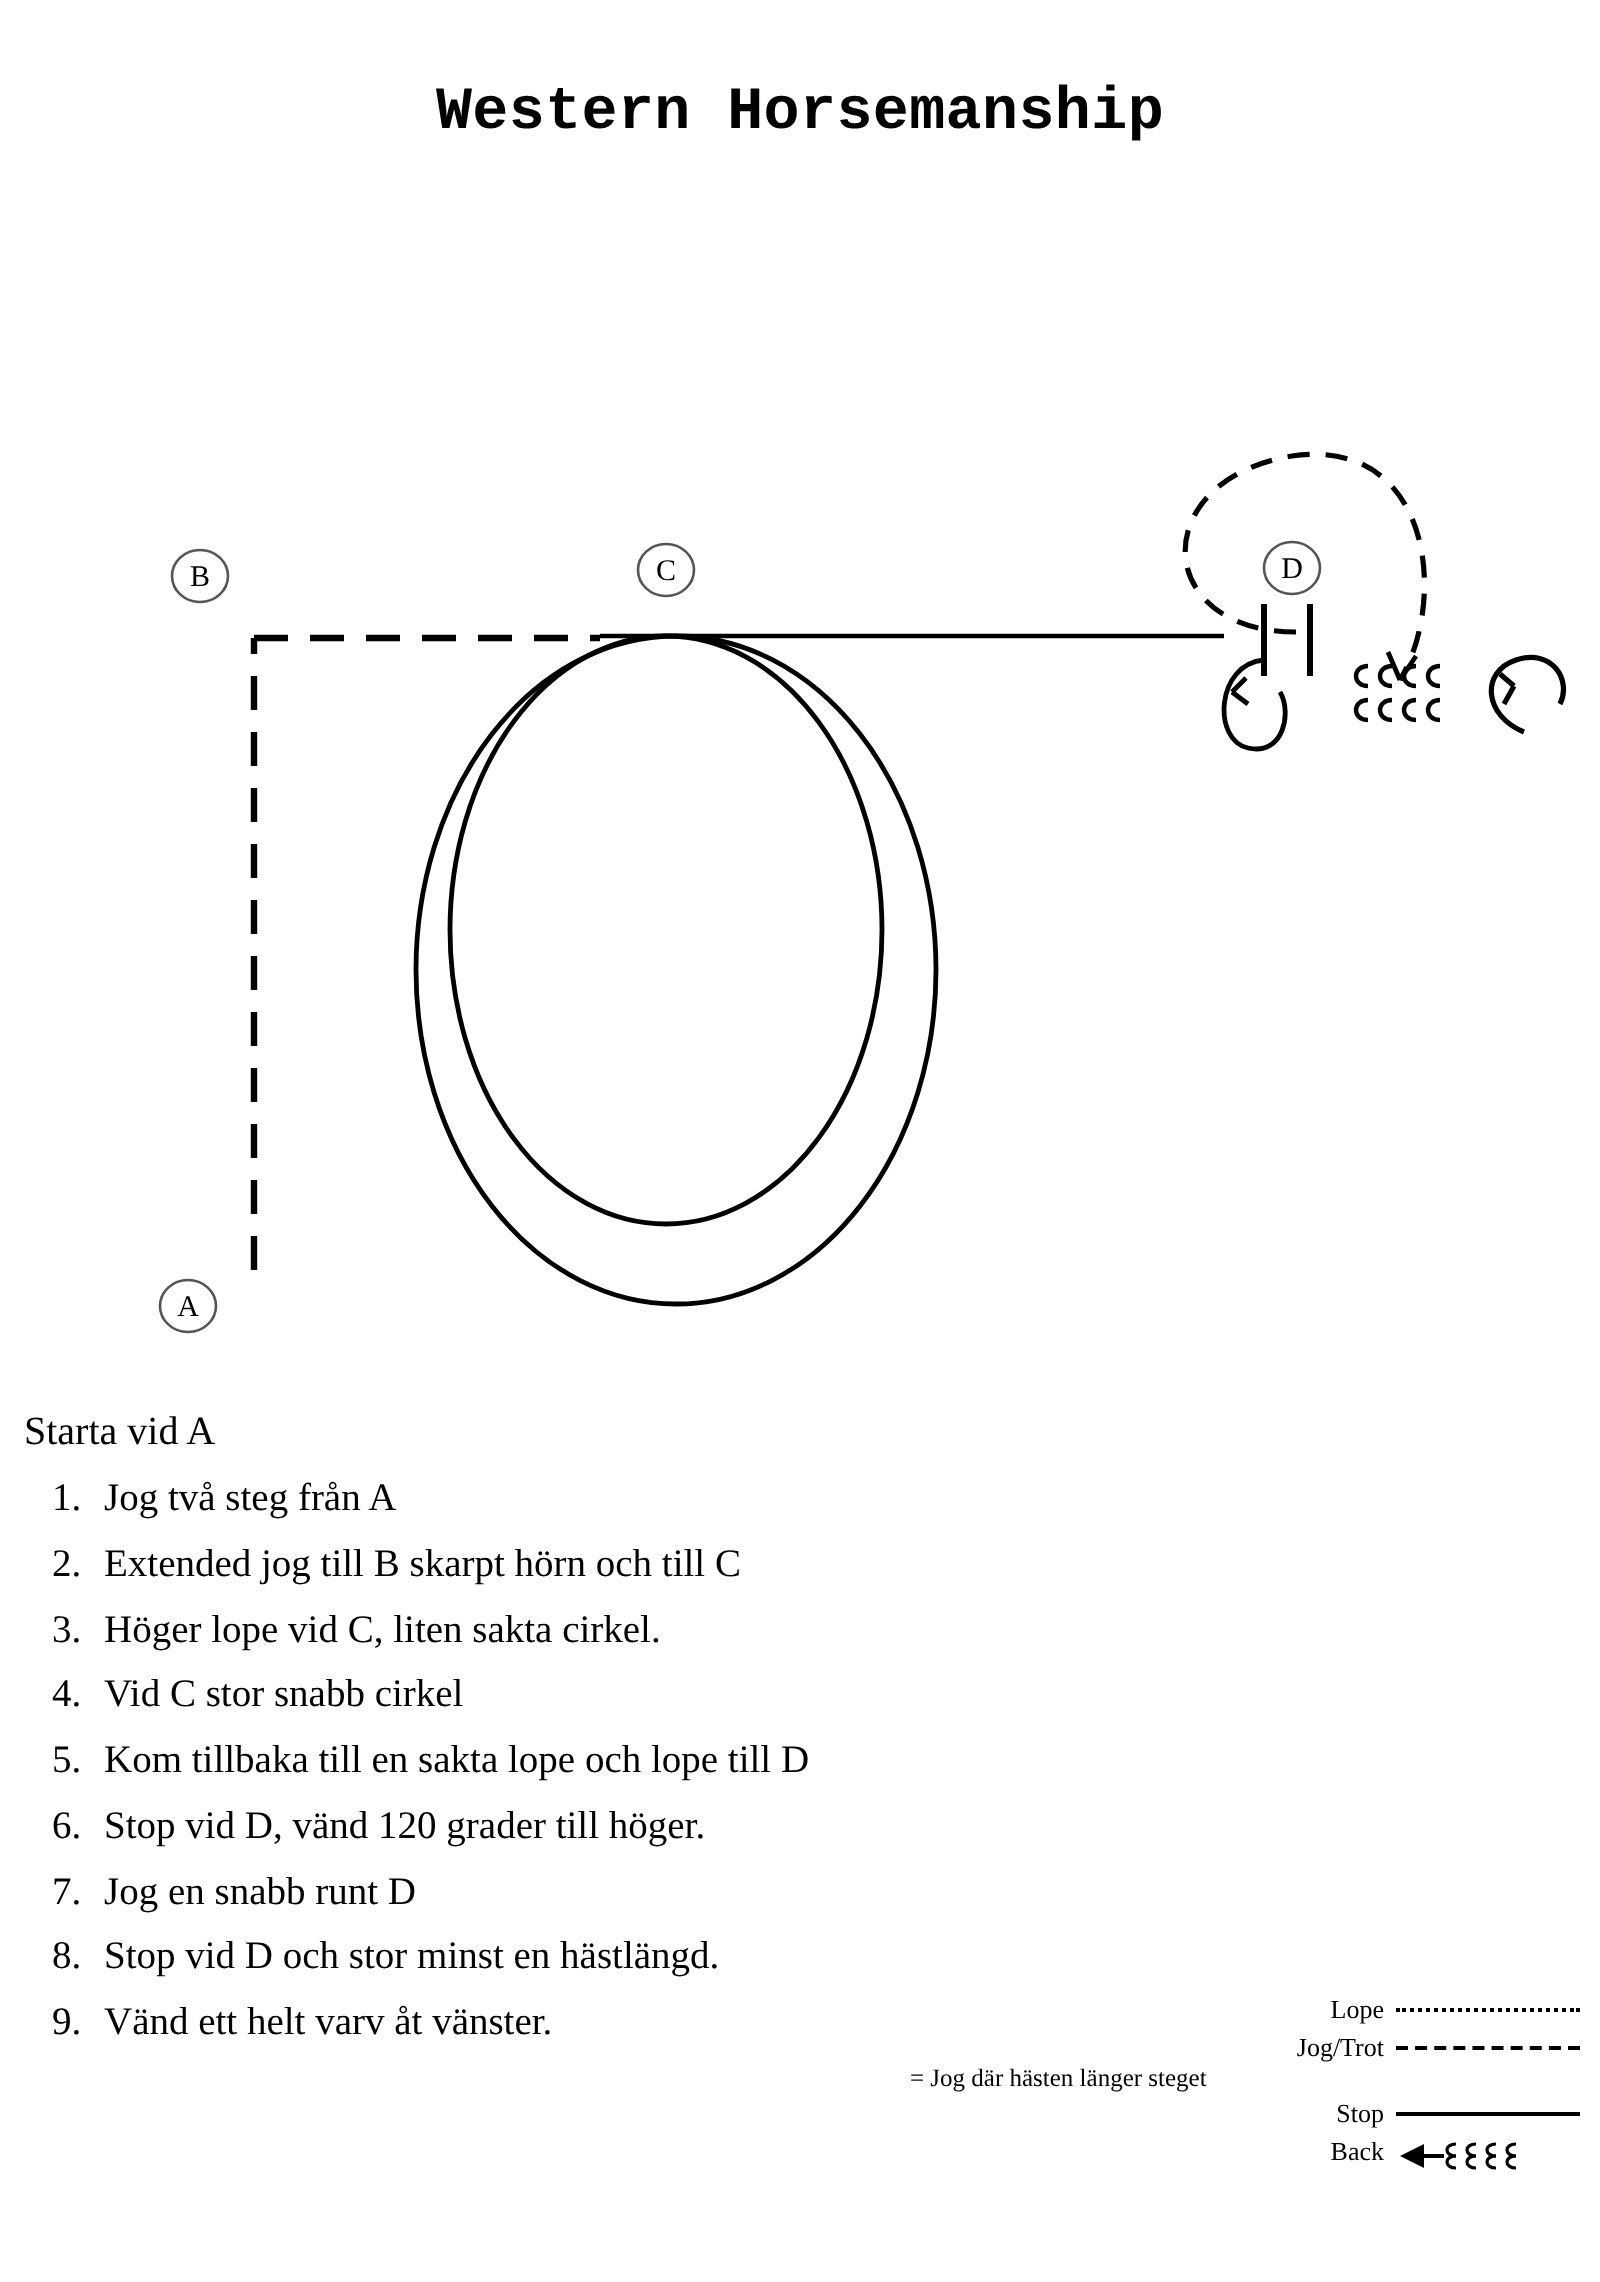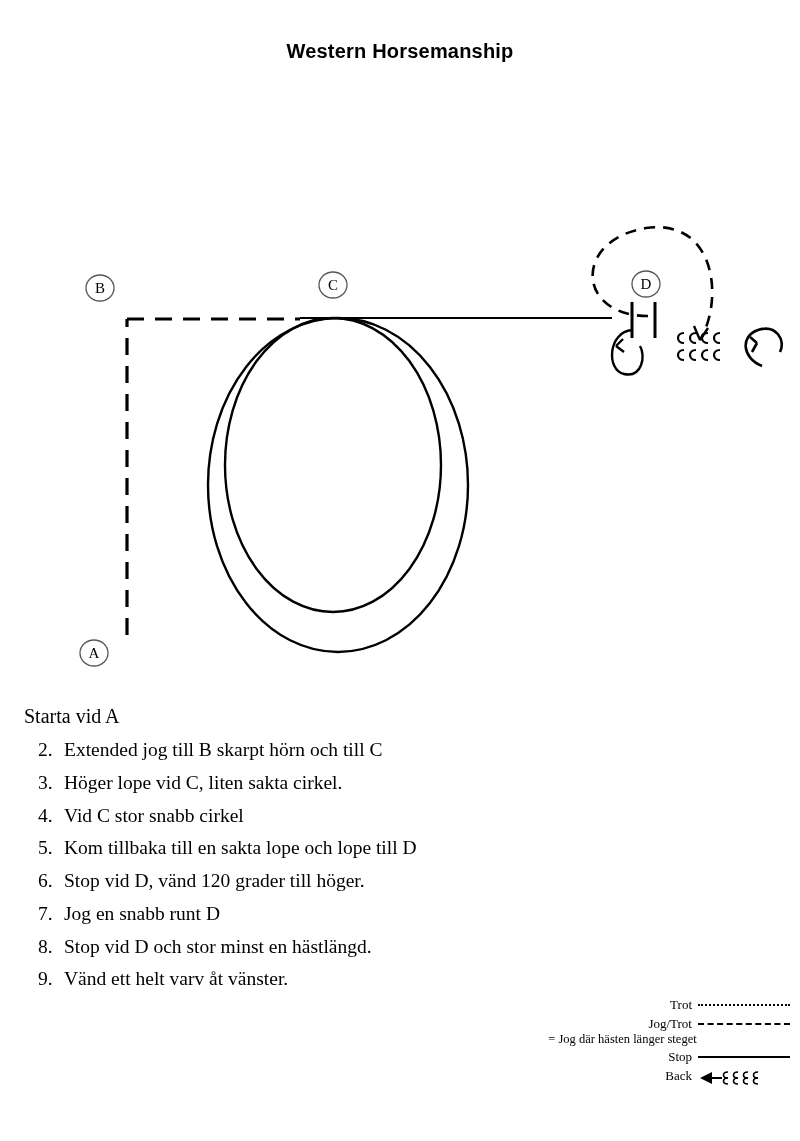--- a/index.html
+++ b/index.html
@@ -21,38 +21,38 @@
     width: 800px;
     height: 1141px;
     background: #fff;
   }
   .title {
     position: absolute;
     top: 40px;
     left: 0;
     width: 800px;
     text-align: center;
-    font-size: 20px;
+    font-size: 30px;
     font-weight: bold;
     letter-spacing: 0.2px;
-    font-family: Liberation Sans, sans-serif;
+    font-family: Liberation Mono, monospace;
   }
   #pattern-svg {
     position: absolute;
     left: 0;
     top: 180px;
   }
   .marker-label {
     font-family: "Liberation Serif", serif;
     font-size: 15px;
     fill: #000;
   }
   .steps {
     position: absolute;
-    left: 24px;
+    left: 12px;
     top: 705px;
     width: 560px;
   }
   .steps .start {
     font-size: 20px;
     margin: 0 0 6px 0;
     font-family: "Liberation Serif", serif;
   }
   .steps ol {
     list-style: none;
@@ -91,21 +91,21 @@
     white-space: nowrap;
   }
   .legend-row .swatch {
     width: 92px;
     height: 14px;
     position: relative;
     flex: 0 0 92px;
   }
   .legend-note {
     font-size: 12.5px;
-    text-align: center;
+    text-align: left;
     padding-right: 0;
     margin-top: -1px;
   }
   .ln {
     position: absolute;
     left: 0;
     top: 6px;
     width: 92px;
     border-top-style: solid;
     border-top-color: #000;
@@ -172,34 +172,35 @@
       <path d="M720,170 C712,170 712,180 720,180"></path>
     </g>
 
     <path d="M762,186 C742,178 740,156 758,150 C776,144 786,160 780,172" fill="none" stroke="#000" stroke-width="2.6"></path>
     <path d="M757,163 L750,157 M757,163 L752,172" fill="none" stroke="#000" stroke-width="2.6"></path>
   </svg>
 
   <div class="steps">
     <div class="start">Starta vid A</div>
     <ol>
+      <li><span class="num">1.</span><span>Jog två steg från A</span></li>
       <li><span class="num">2.</span><span>Extended jog till B skarpt hörn och till C</span></li>
       <li><span class="num">3.</span><span>Höger lope vid C, liten sakta cirkel.</span></li>
       <li><span class="num">4.</span><span>Vid C stor snabb cirkel</span></li>
       <li><span class="num">5.</span><span>Kom tillbaka till en sakta lope och lope till D</span></li>
       <li><span class="num">6.</span><span>Stop vid D, vänd 120 grader till höger.</span></li>
       <li><span class="num">7.</span><span>Jog en snabb runt D</span></li>
       <li><span class="num">8.</span><span>Stop vid D och stor minst en hästlängd.</span></li>
       <li><span class="num">9.</span><span>Vänd ett helt varv åt vänster.</span></li>
     </ol>
   </div>
 
   <div class="legend">
     <div class="legend-row">
-      <div class="lab">Trot</div>
+      <div class="lab">Lope</div>
       <div class="swatch">
           <div class="ln walk"></div>
         </div>
     </div>
     <div class="legend-row">
       <div class="lab">Jog/Trot</div>
       <div class="swatch">
           <div class="ln jog"></div>
         </div>
     </div>

